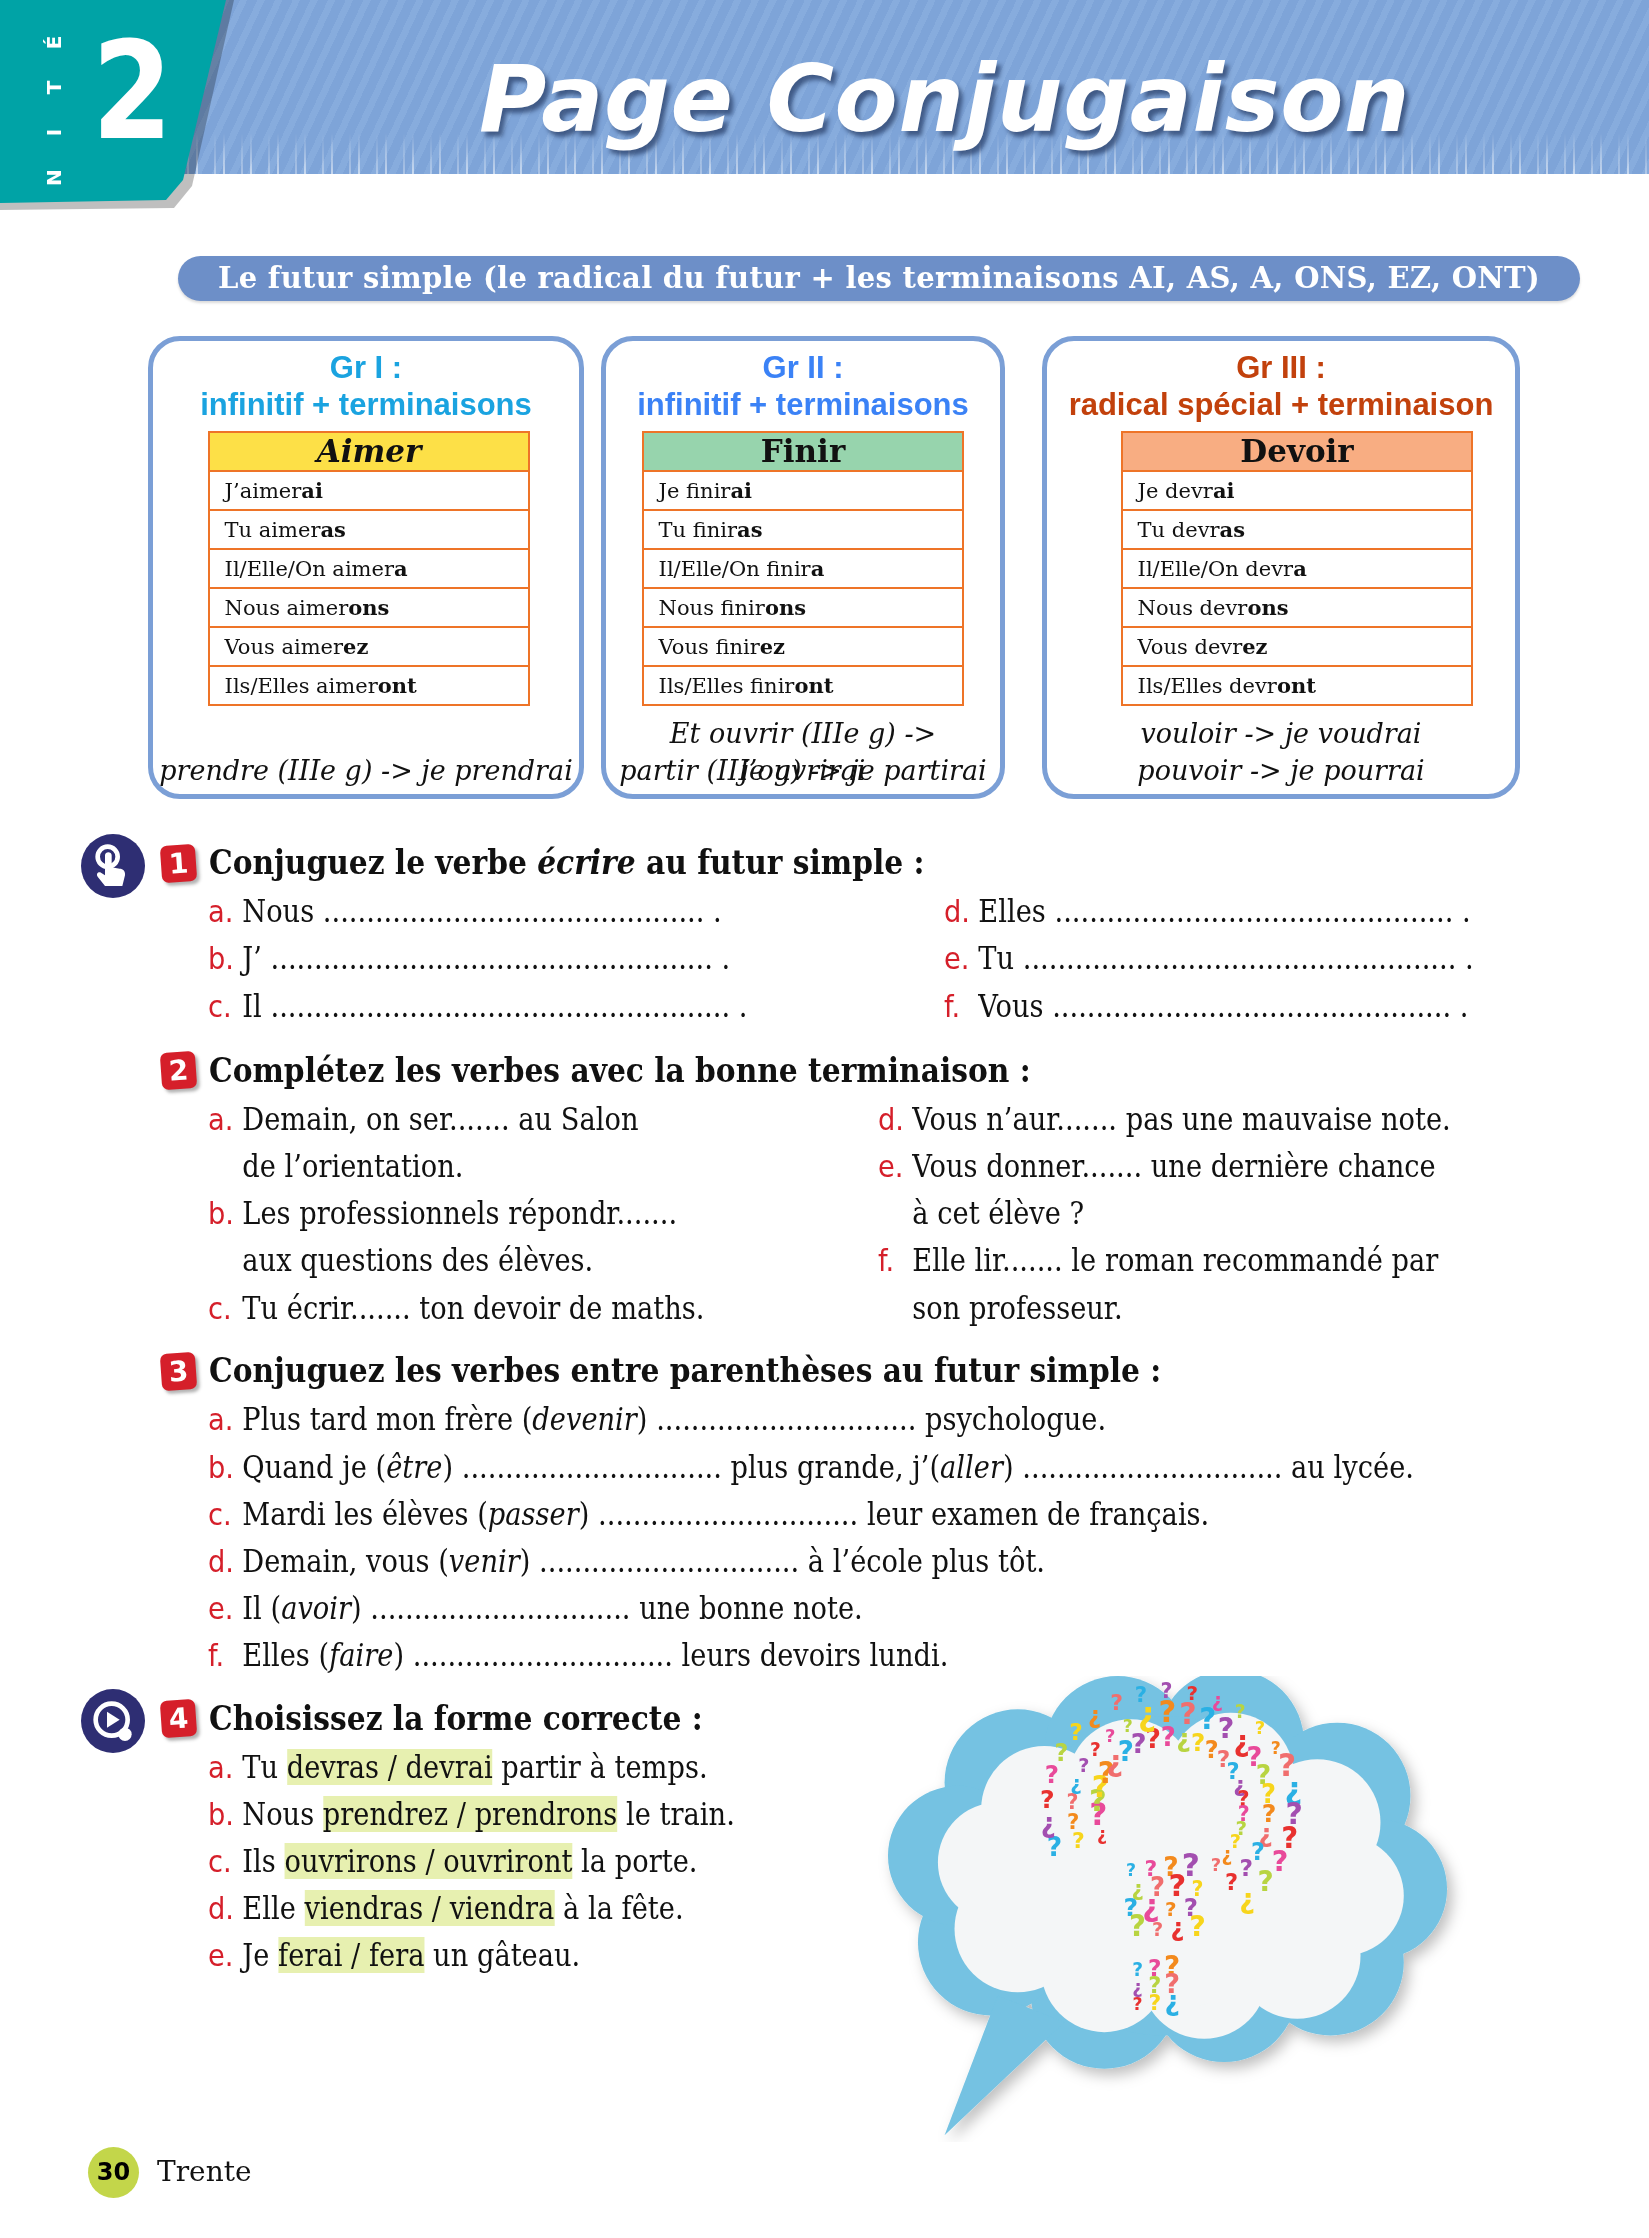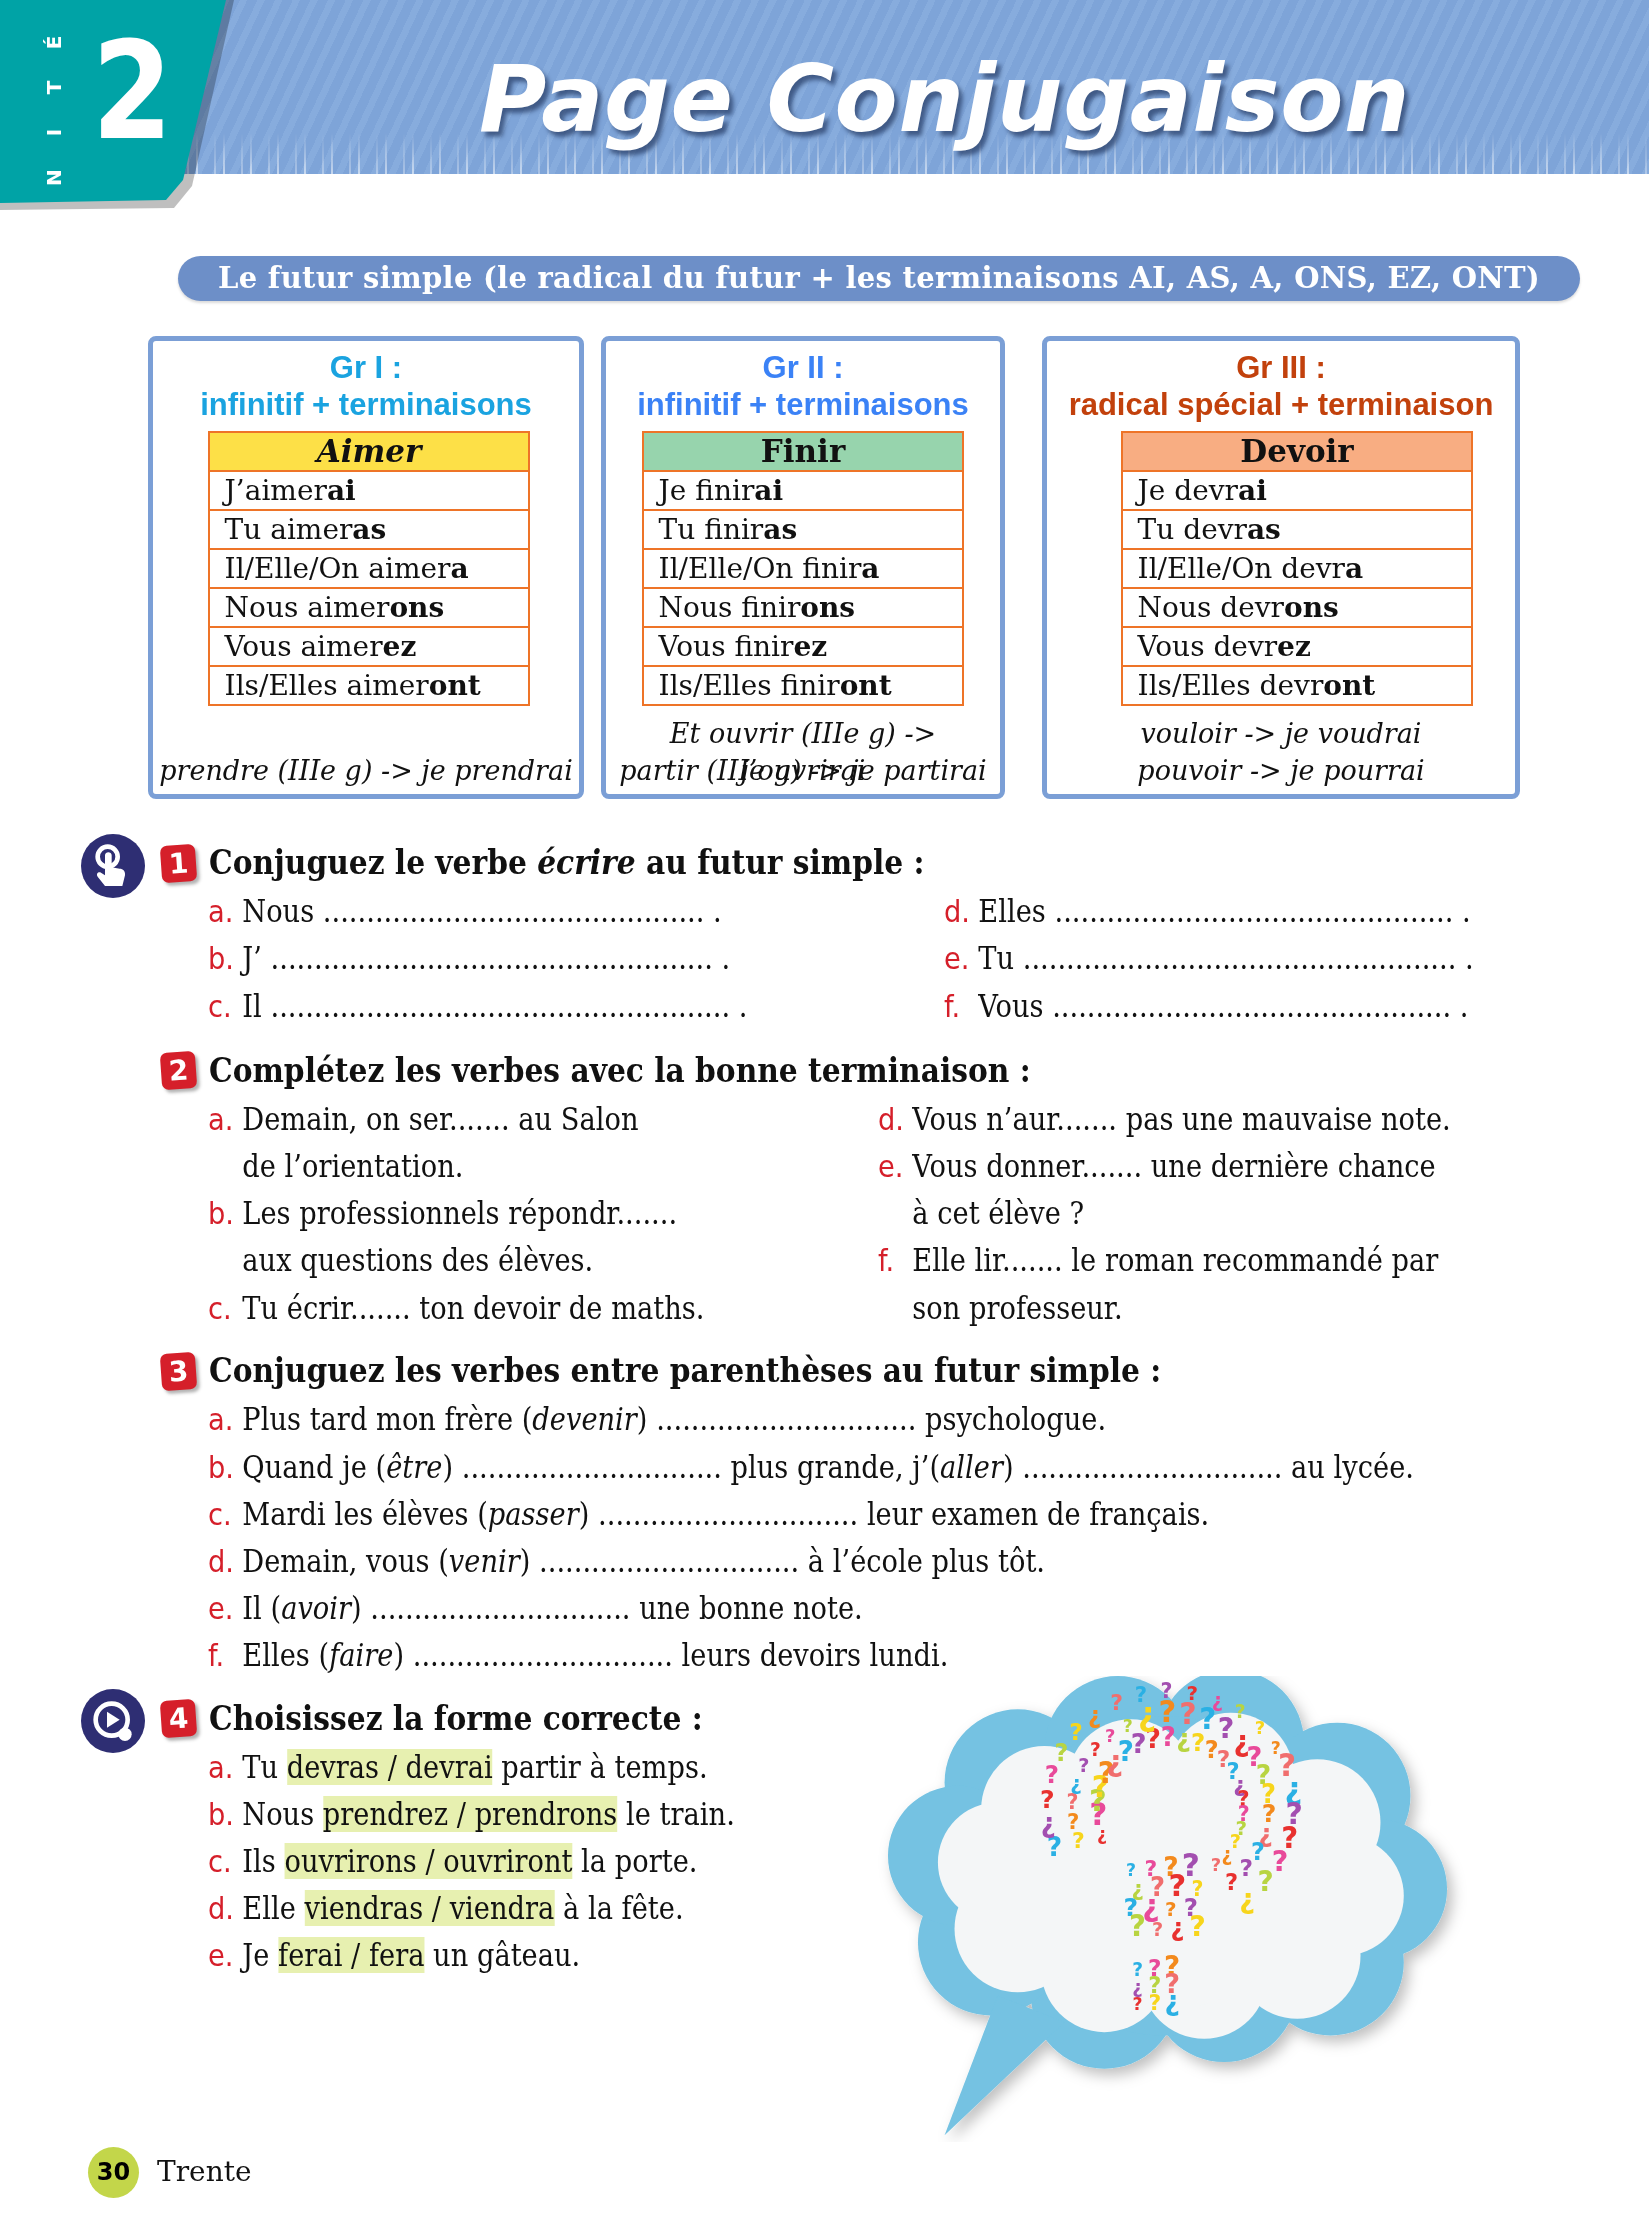--- a/index.html
+++ b/index.html
@@ -26,27 +26,27 @@
   .page-title { left:479px; top:47px; color:#fff; font-family:"DejaVu Sans", sans-serif; font-weight:bold;
     font-style:italic; font-size:92px; line-height:106px; letter-spacing:0.7px;
     text-shadow: 4px 5.3px 4px rgba(30,50,90,0.65); }
 
   
   .rule-bar { left:178px; top:256px; width:1402px; height:45px; background:#6d8fc8; border-radius:22.6px;
     color:#fff; font-family:"DejaVu Serif", serif; font-weight:bold; font-size:29px; line-height:45px;
     text-align:center; letter-spacing:0.3px; box-shadow: 0 2px 2.7px rgba(0,0,0,0.15); }
 
   
-  .gbox { top:336px; height:463px; border:5.3px solid #7b9fd6; border-radius:8px; background:#fff; box-sizing:border-box; }
+  .gbox { top:336px; height:463px; border:5.3px solid #7b9fd6; border-radius:32px; background:#fff; box-sizing:border-box; }
   .gbox-head { position:absolute; left:0; right:0; top:8px; text-align:center;
     font-family:"Liberation Sans", sans-serif; font-weight:bold; font-size:31px; line-height:37px; }
   .gtable { position:absolute; top:90px; border:2.7px solid #ee7428; box-sizing:border-box; border-collapse:collapse; }
   .gtable .th { height:37px; text-align:center; font-family:"DejaVu Serif", serif; font-weight:bold; font-size:31px;
     line-height:37px; border-bottom:2.7px solid #ee7428; }
-  .gtable .tr { height:37px; line-height:37px; padding-left:14.6px; font-size:28px; border-bottom:2.7px solid #ee7428; white-space:nowrap; }
+  .gtable .tr { height:37px; line-height:37px; padding-left:14.6px; font-size:21px; border-bottom:2.7px solid #ee7428; white-space:nowrap; }
   .gtable .tr:last-child { border-bottom:none; }
   .gtable .tr b { font-weight:bold; }
   .gnote { position:absolute; left:0; right:0; text-align:center; font-style:italic; font-size:27px; line-height:37px; }
 
   
   .round-icon { width:64px; height:64px; border-radius:50%; background:#2e2e73; }
   .num-badge { width:35px; height:37px; background:#d51f2a; border-radius:6.7px; color:#fff;
     font-family:"DejaVu Sans", sans-serif; font-weight:bold; font-size:28px; line-height:37px; text-align:center;
     box-shadow: 2.7px 3.3px 3.3px rgba(0,0,0,0.3); transform:rotate(-4deg); }
   .ex-title { font-family:"DejaVu Serif", serif; font-weight:bold; font-size:33px; line-height:40px; white-space:nowrap;

